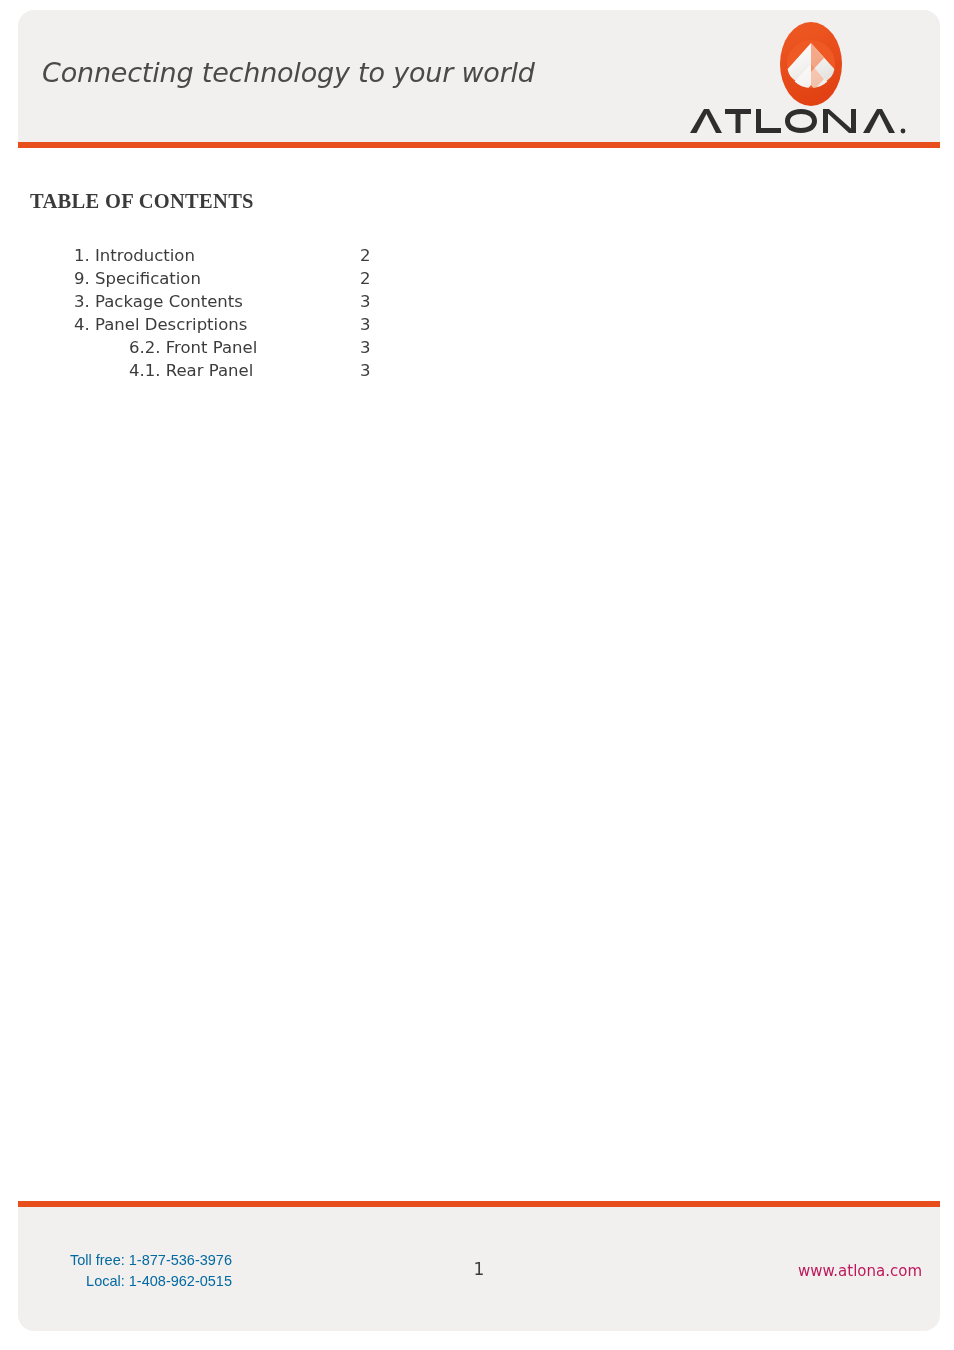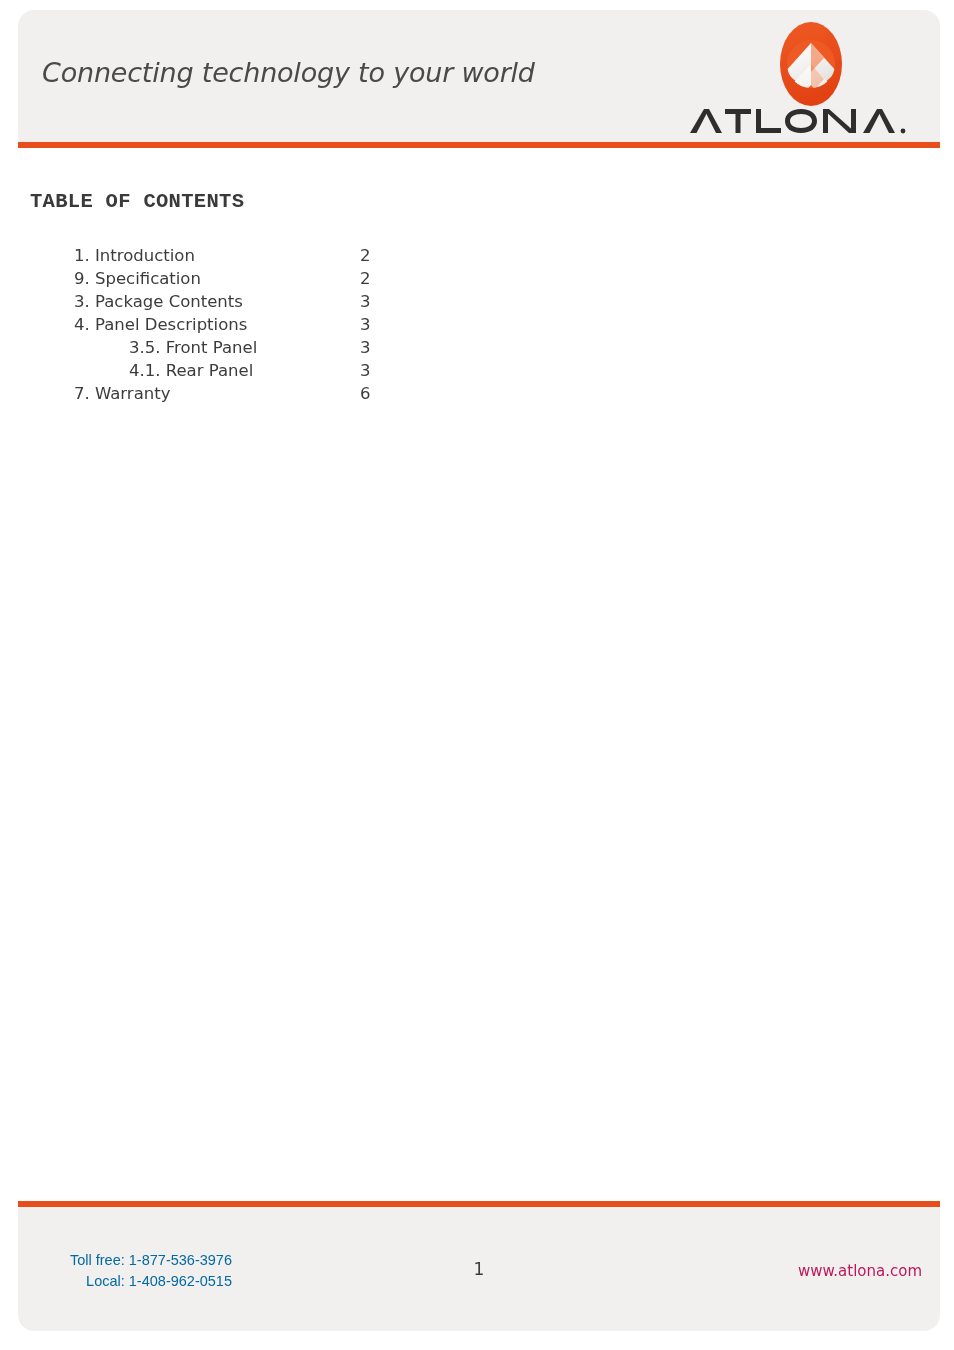--- a/index.html
+++ b/index.html
@@ -80,21 +80,21 @@
   .content {
     position: absolute;
     left: 0;
     top: 148px;
     width: 954px;
   }
   .toc-title {
     position: absolute;
     left: 30px;
     top: 42px;
-    font-family: Liberation Mono, monospace;
+    font-family: Liberation Serif, serif;
     font-size: 20.5px;
     font-weight: 700;
     letter-spacing: 0.3px;
     color: #3a3a3a;
     white-space: nowrap;
   }
   .toc-list {
     position: absolute;
     left: 0;
     top: 98px;
@@ -263,35 +263,31 @@
         <span class="toc-label">3. Package Contents</span>
         <span class="toc-page">3</span>
       </div>
 
       <div class="toc-row">
         <span class="toc-label">4. Panel Descriptions</span>
         <span class="toc-page">3</span>
       </div>
 
       <div class="toc-row sub">
-        <span class="toc-label">3.5. Front Panel</span>
+        <span class="toc-label">6.2. Front Panel</span>
         <span class="toc-page">3</span>
       </div>
 
       <div class="toc-row sub">
         <span class="toc-label">4.1. Rear Panel</span>
         <span class="toc-page">3</span>
       </div>
 
 
 
-      <div class="toc-row">
-        <span class="toc-label">7. Warranty</span>
-        <span class="toc-page">6</span>
-      </div>
 
 
     </div>
   </div>
 
   <div class="footer-rule"></div>
   <div class="footer-panel">
     <div class="footer-contact">
       <div>Toll free: 1-877-536-3976</div>
       <div>Local: 1-408-962-0515</div>

